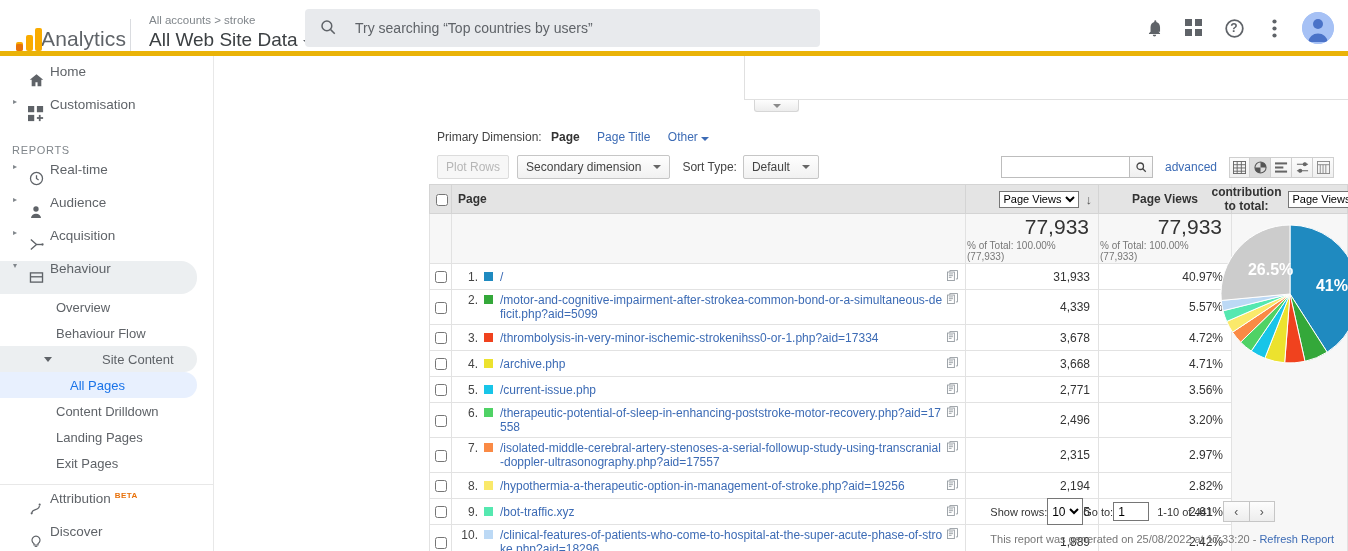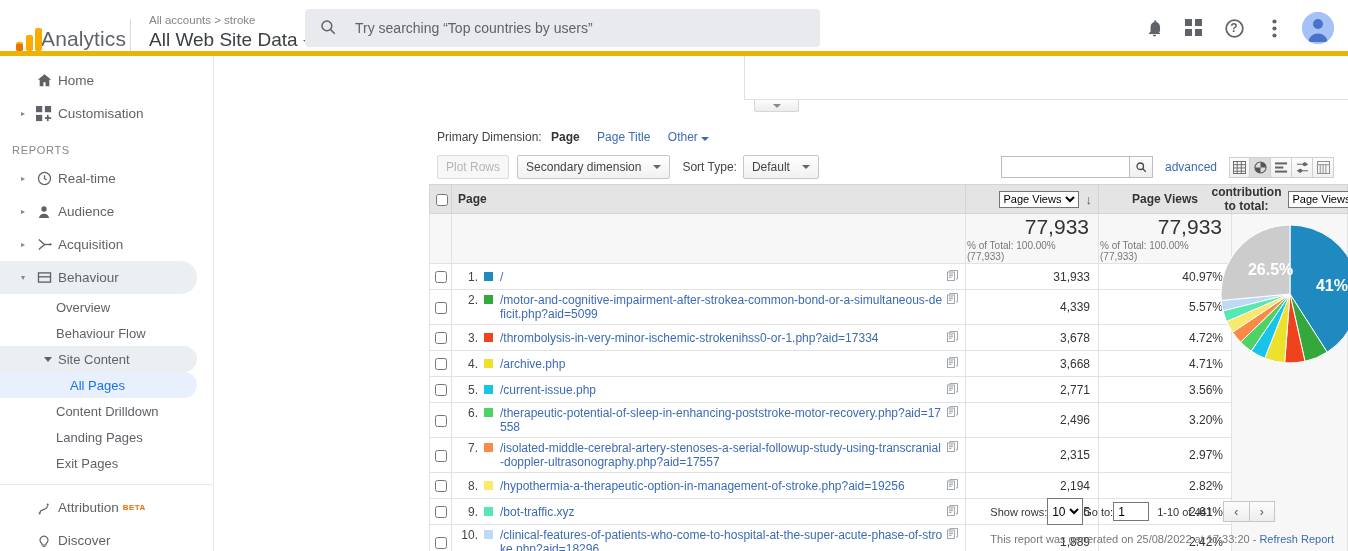--- a/index.html
+++ b/index.html
@@ -48,31 +48,31 @@
             display:flex; align-items:flex-end; justify-content:center; overflow:hidden; }
   .avatar-inner { position:relative; width:32px; height:32px; display:flex;
                   align-items:center; justify-content:center; }
 
   
   .body-split { flex:1 1 auto; display:flex; min-height:0; }
 
   
   .sidebar { width:214px; flex:0 0 214px; background:#fff; border-right:1px solid #e8e8e8;
              padding-top:8px; overflow:hidden; font-size:13px; }
-  .nav-item { display:flex; align-items:center; height:33px; padding-left:16px;
+  .nav-item { display:flex; height:33px; padding-left:8px;
               color:#5f6368; cursor:pointer; position:relative; }
   .nav-item .arr { width:14px; font-size:8px; color:#80868b; flex:0 0 14px; text-align:center;}
   .nav-item .ic { width:28px; flex:0 0 28px; display:flex; align-items:center;
                   justify-content:center; color:#5f6368; }
   .nav-item .lbl { font-size:13.5px; }
   .nav-item.sel { background:#eceff1; border-radius:0 16px 16px 0; margin-right:16px; }
   .nav-head { font-size:11px; color:#80868b; letter-spacing:.7px; padding:14px 0 6px 12px; }
   .subitem { height:26px; display:flex; align-items:center; padding-left:56px;
              color:#5f6368; font-size:13px; cursor:pointer; }
-  .subitem.sub2 { padding-left:44px; }
+  .subitem.sub2 { padding-left:44px;gap:44px; }
   .subitem.sel-grey { background:#eceff1; border-radius:0 16px 16px 0; margin-right:16px; }
   .subitem.sel-blue { background:#e8f0fe; color:#1a73e8; border-radius:0 16px 16px 0;
                       margin-right:16px; font-weight:500; padding-left:70px; }
   .subitem .tri { display:inline-block; width:0;height:0; margin-right:6px;
      border-left:4px solid transparent;border-right:4px solid transparent;
      border-top:5px solid #5f6368; }
   .nav-sep { height:1px; background:#e8e8e8; margin:8px 0 6px 0; }
   .beta { color:#e8710a; font-size:8px; font-weight:bold; vertical-align:super;
           margin-left:4px; letter-spacing:.4px; }
 

